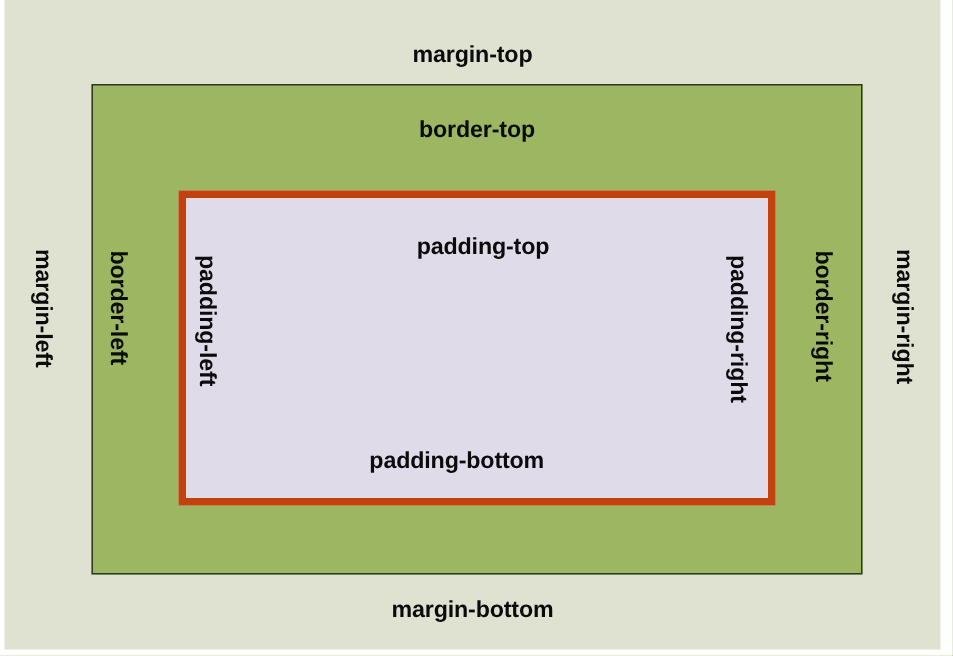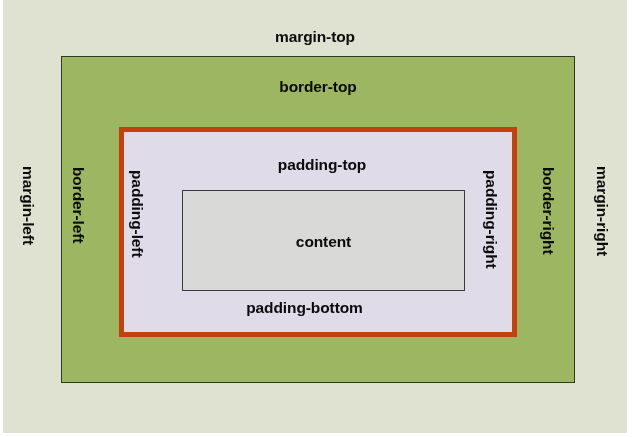--- a/index.html
+++ b/index.html
@@ -123,40 +123,38 @@
 <div id="diagram-canvas">
 
   <div id="margin-box">
 
     <div class="lbl lbl-h" id="label-margin-top">margin-top</div>
 
     <div class="lbl lbl-v" id="label-margin-left">margin-left</div>
 
     <div class="lbl lbl-v" id="label-margin-right">margin-right</div>
 
+    <div class="lbl lbl-h" id="label-margin-bottom">margin-bottom</div>
 
     <div id="border-box">
 
       <div class="lbl lbl-h" id="label-border-top">border-top</div>
 
       <div class="lbl lbl-v" id="label-border-left">border-left</div>
 
       <div class="lbl lbl-v" id="label-border-right">border-right</div>
 
 
       <div id="padding-box">
 
         <div class="lbl lbl-h" id="label-padding-top">padding-top</div>
 
         <div class="lbl lbl-v" id="label-padding-left">padding-left</div>
 
         <div class="lbl lbl-v" id="label-padding-right">padding-right</div>
 
         <div class="lbl lbl-h" id="label-padding-bottom">padding-bottom</div>
 
-        <div id="content-box">
-          <div class="lbl lbl-h" id="label-content">content</div>
-        </div>
 
       </div>
     </div>
   </div>
 </div>
 
 </body></html>

